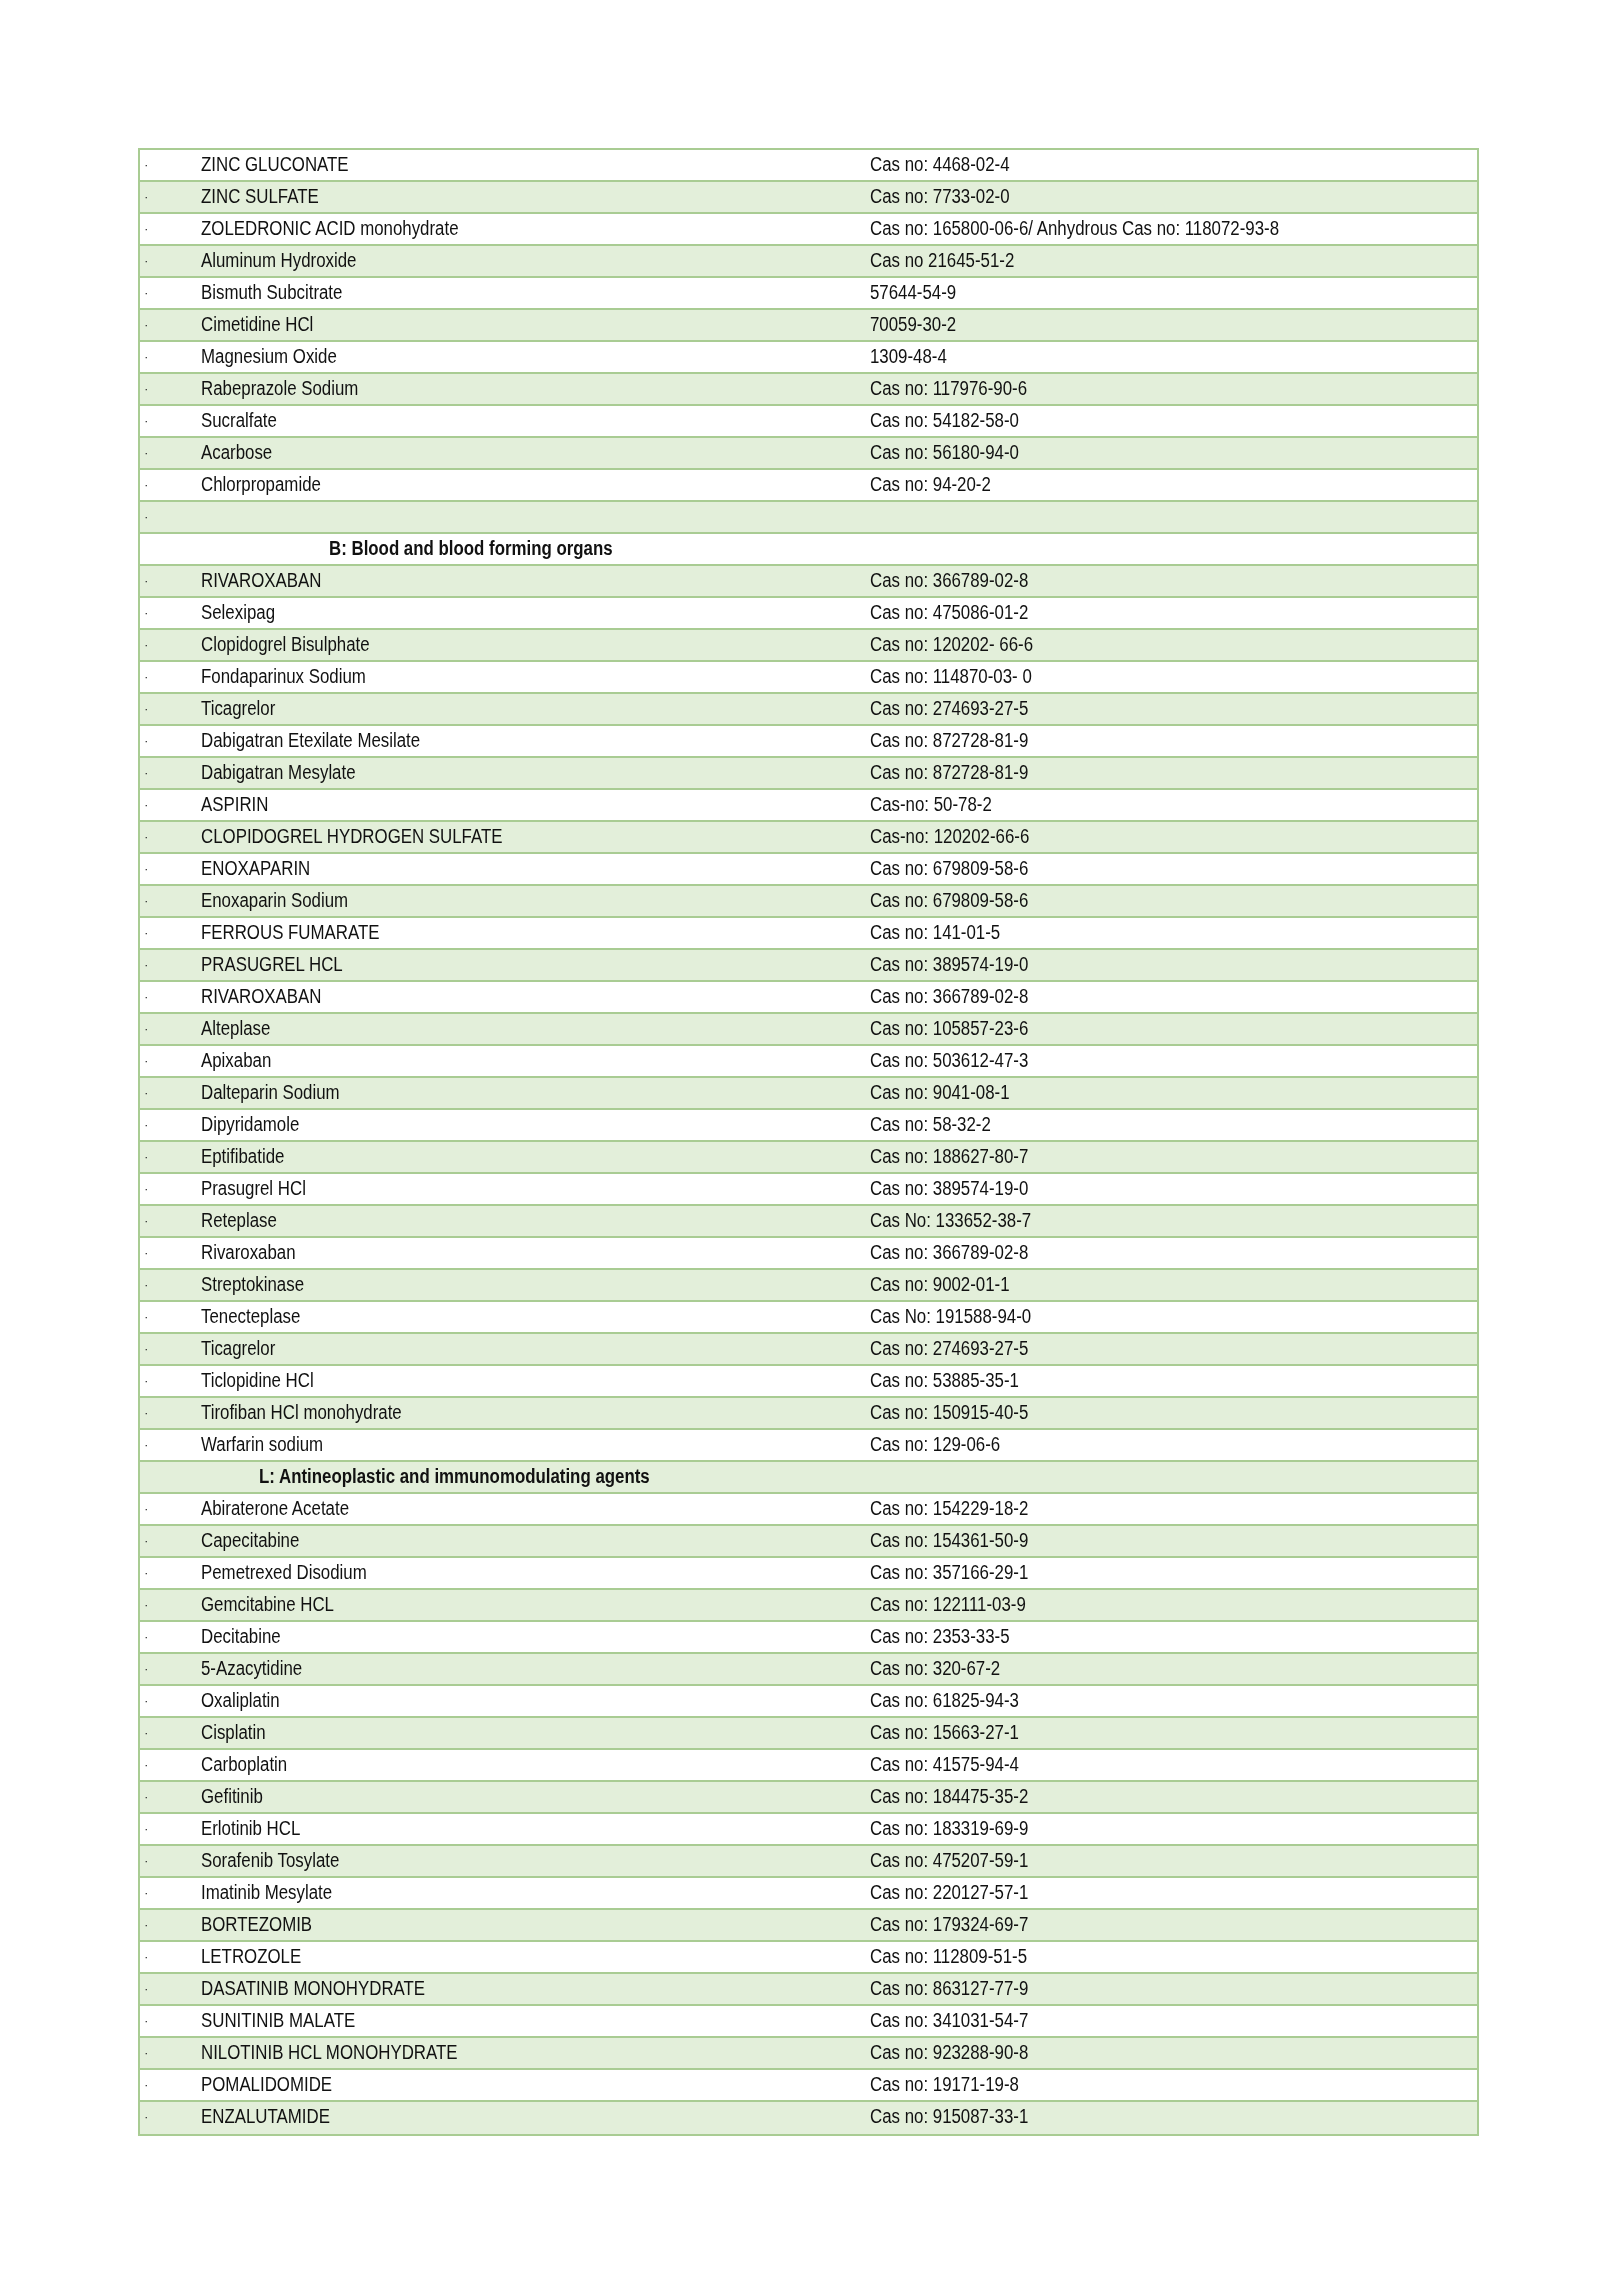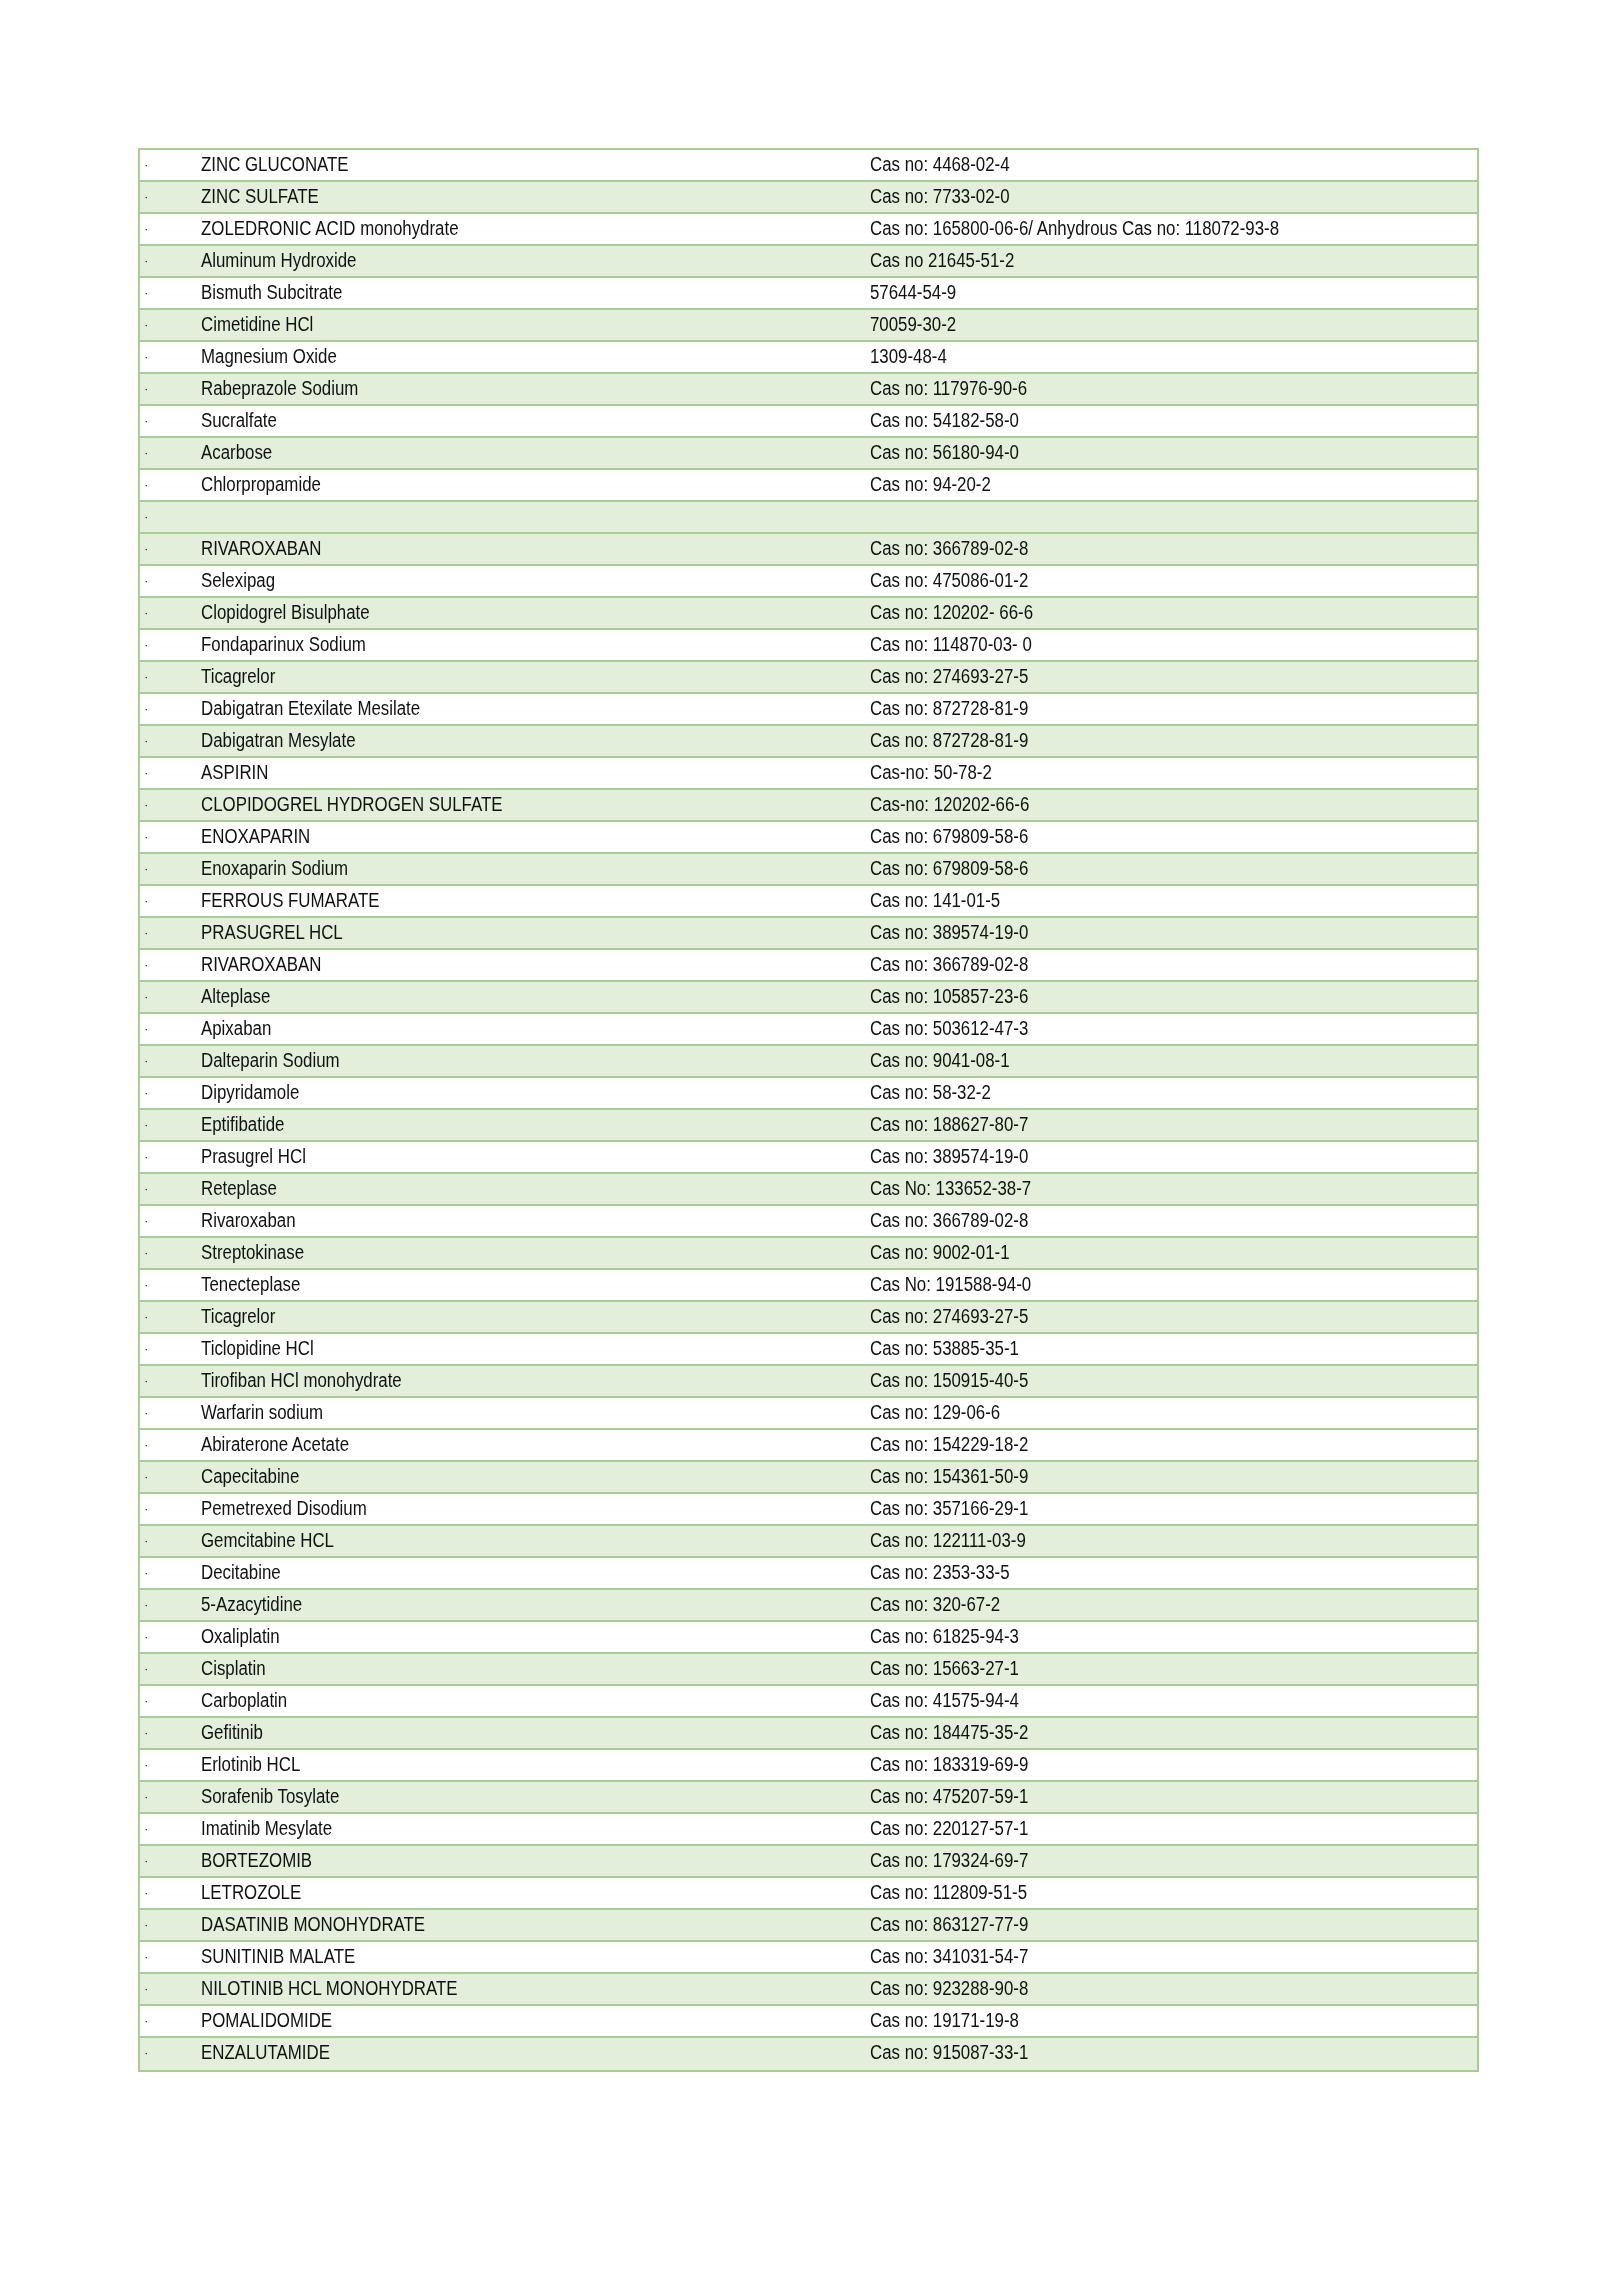--- a/index.html
+++ b/index.html
@@ -79,20 +79,23 @@
     <div class="row white">
       <span class="bullet">·</span>
       <span class="name">Chlorpropamide</span>
       <span class="cas">Cas no: 94-20-2</span>
     </div>
     <div class="row alt">
       <span class="bullet">·</span>
       <span class="name"></span>
       <span class="cas"></span>
     </div>
+    <div class="row white">
+      <span class="hdr b">B: Blood and blood forming organs</span>
+    </div>
     <div class="row alt">
       <span class="bullet">·</span>
       <span class="name">RIVAROXABAN</span>
       <span class="cas">Cas no: 366789-02-8</span>
     </div>
     <div class="row white">
       <span class="bullet">·</span>
       <span class="name">Selexipag</span>
       <span class="cas">Cas no: 475086-01-2</span>
     </div>
@@ -218,20 +221,23 @@
     </div>
     <div class="row alt">
       <span class="bullet">·</span>
       <span class="name">Tirofiban HCl monohydrate</span>
       <span class="cas">Cas no: 150915-40-5</span>
     </div>
     <div class="row white">
       <span class="bullet">·</span>
       <span class="name">Warfarin sodium</span>
       <span class="cas">Cas no: 129-06-6</span>
+    </div>
+    <div class="row alt">
+      <span class="hdr l">L: Antineoplastic and immunomodulating agents</span>
     </div>
     <div class="row white">
       <span class="bullet">·</span>
       <span class="name">Abiraterone Acetate</span>
       <span class="cas">Cas no: 154229-18-2</span>
     </div>
     <div class="row alt">
       <span class="bullet">·</span>
       <span class="name">Capecitabine</span>
       <span class="cas">Cas no: 154361-50-9</span>

